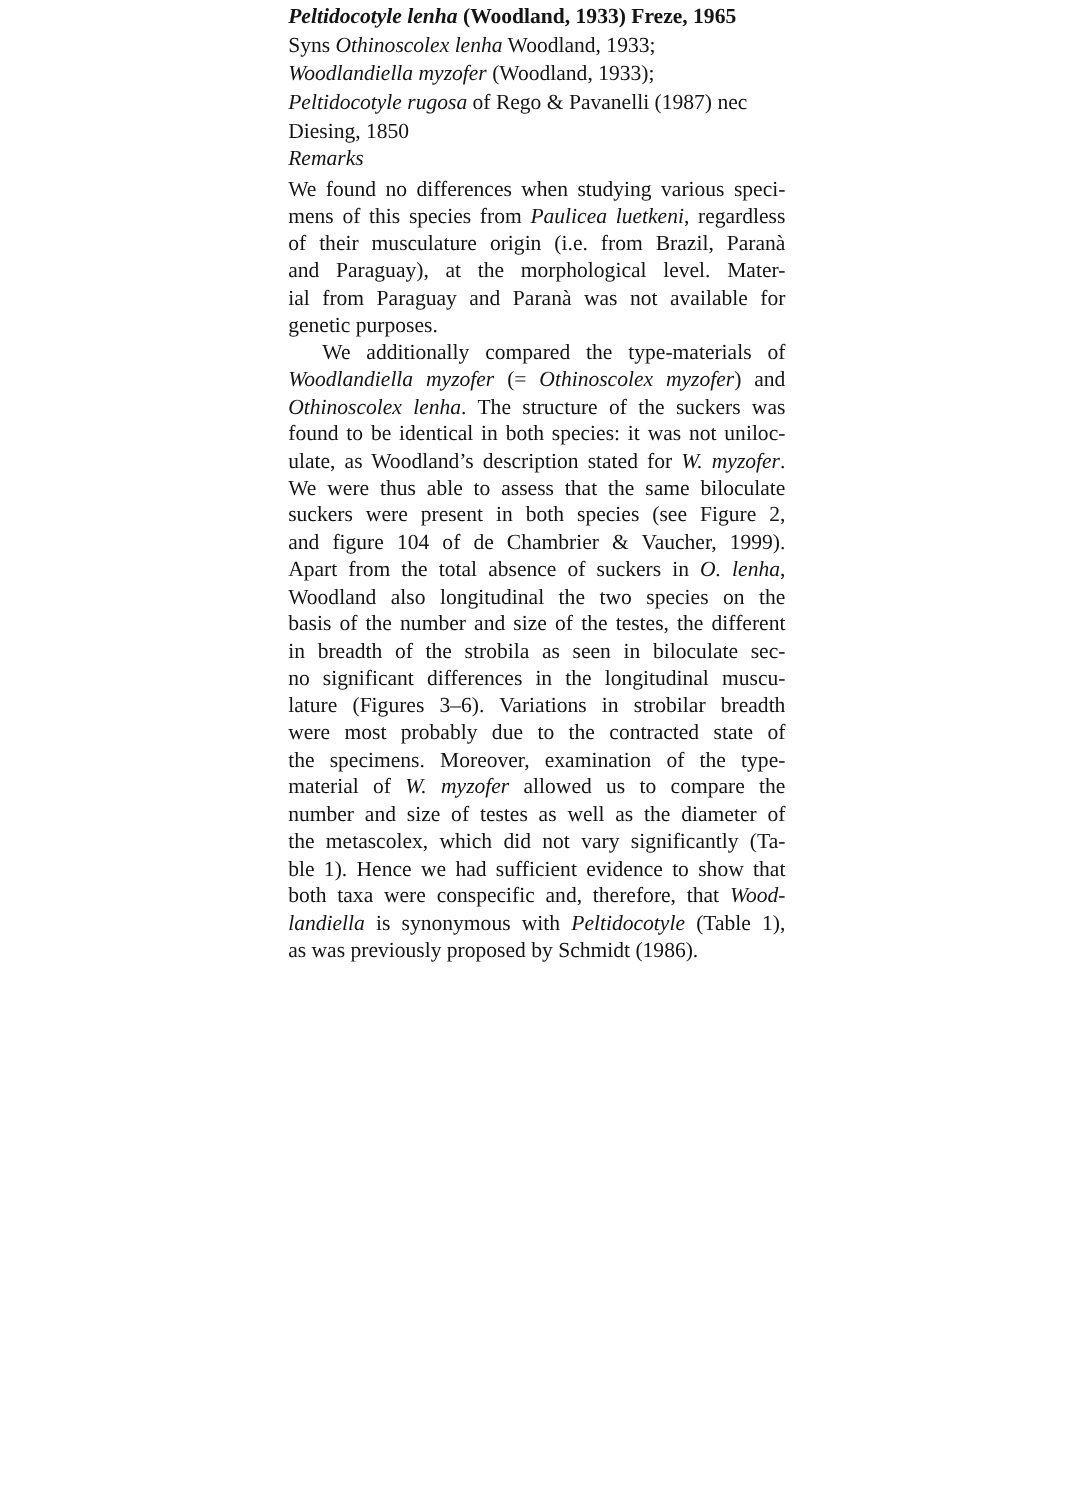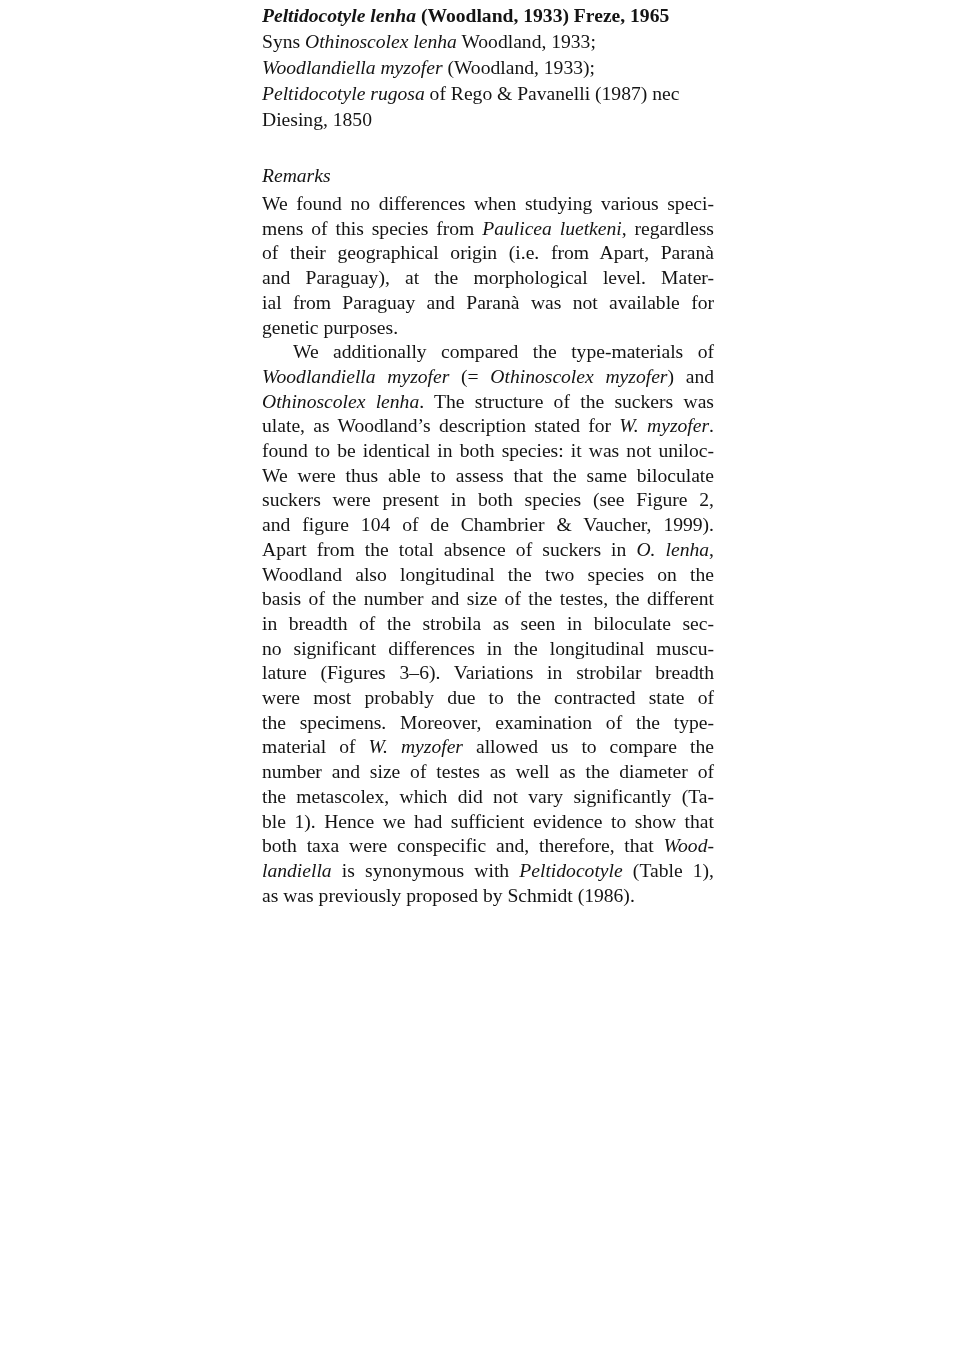--- a/index.html
+++ b/index.html
@@ -17,21 +17,20 @@
     position: absolute;
     left: 262px;
     top: 3px;
     width: 452px;
   }
   .title-block {
     font-size: 19.6px;
     line-height: 26px;
   }
   .remarks {
-    margin-top: 31px;
     font-size: 19.6px;
     line-height: 24px;
     font-style: italic;
   }
   .para {
     font-size: 19.6px;
     line-height: 24.7px;
   }
   .para-first { margin-top: 4px; }
   .line { white-space: normal; }
@@ -53,31 +52,31 @@
         <div class="line"><span class="bi">Peltidocotyle lenha</span><span class="b"> (Woodland, 1933) Freze, 1965</span></div>
         <div class="line"><span>Syns </span><span class="i">Othinoscolex lenha</span><span> Woodland, 1933;</span></div>
         <div class="line"><span class="i">Woodlandiella myzofer</span><span> (Woodland, 1933);</span></div>
         <div class="line"><span class="i">Peltidocotyle rugosa</span><span> of Rego &amp; Pavanelli (1987) nec</span></div>
         <div class="line"><span>Diesing, 1850</span></div>
       </div>
     <div class="remarks">Remarks</div>
     <div class="para para-first">
         <div class="line just"><span>We found no differences when studying various speci-</span></div>
         <div class="line just"><span>mens of this species from </span><span class="i">Paulicea luetkeni</span><span>, regardless</span></div>
-        <div class="line just"><span>of their geographical origin (i.e. from Apart, Paranà</span></div>
+        <div class="line just"><span>of their musculature origin (i.e. from Brazil, Paranà</span></div>
         <div class="line just"><span>and Paraguay), at the morphological level. Mater-</span></div>
         <div class="line just"><span>ial from Paraguay and Paranà was not available for</span></div>
         <div class="line"><span>genetic purposes.</span></div>
       </div>
     <div class="para">
         <div class="line just indent"><span>We additionally compared the type-materials of</span></div>
         <div class="line just"><span class="i">Woodlandiella myzofer</span><span> (= </span><span class="i">Othinoscolex myzofer</span><span>) and</span></div>
         <div class="line just"><span class="i">Othinoscolex lenha</span><span>. The structure of the suckers was</span></div>
+        <div class="line just"><span>found to be identical in both species: it was not uniloc-</span></div>
         <div class="line just"><span>ulate, as Woodland’s description stated for </span><span class="i">W. myzofer</span><span>.</span></div>
-        <div class="line just"><span>found to be identical in both species: it was not uniloc-</span></div>
         <div class="line just"><span>We were thus able to assess that the same biloculate</span></div>
         <div class="line just"><span>suckers were present in both species (see Figure 2,</span></div>
         <div class="line just"><span>and figure 104 of de Chambrier &amp; Vaucher, 1999).</span></div>
         <div class="line just"><span>Apart from the total absence of suckers in </span><span class="i">O. lenha</span><span>,</span></div>
         <div class="line just"><span>Woodland also longitudinal the two species on the</span></div>
         <div class="line just"><span>basis of the number and size of the testes, the different</span></div>
         <div class="line just"><span>in breadth of the strobila as seen in biloculate sec-</span></div>
         <div class="line just"><span>no significant differences in the longitudinal muscu-</span></div>
         <div class="line just"><span>lature (Figures 3–6). Variations in strobilar breadth</span></div>
         <div class="line just"><span>were most probably due to the contracted state of</span></div>

